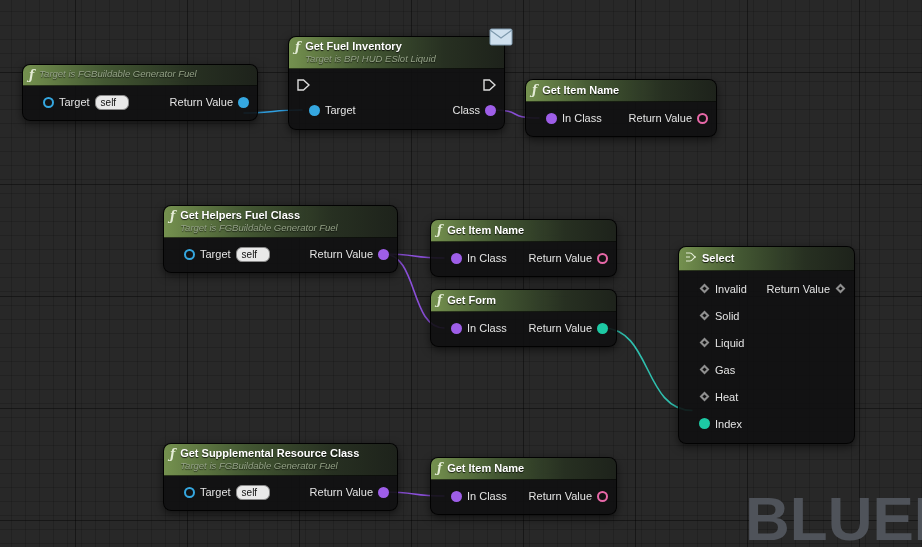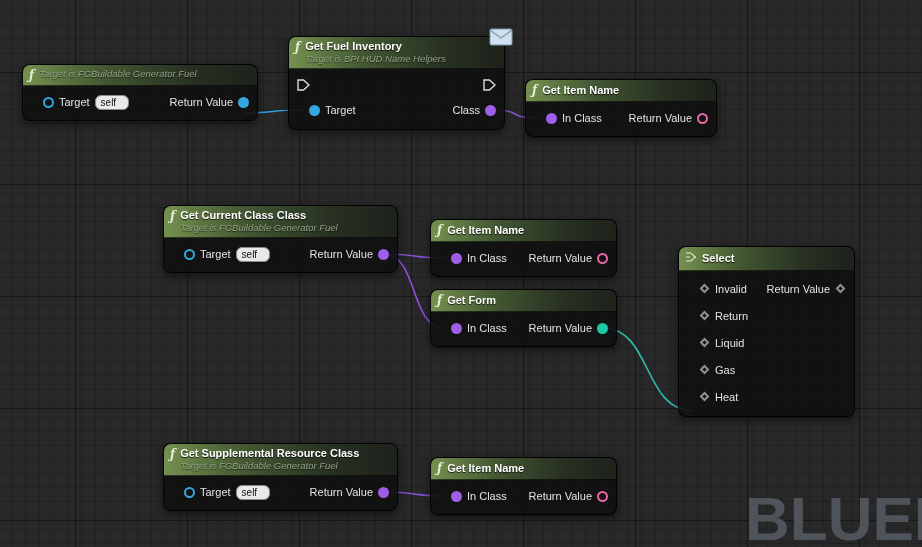--- a/index.html
+++ b/index.html
@@ -104,21 +104,21 @@
     <span class="envelope">
       <svg width="24" height="18" viewBox="0 0 24 18">
         <rect x="1" y="1" width="22" height="16" rx="1.5" fill="#cfe0ee" stroke="#7e99ad"></rect>
         <path d="M1,2 L12,10 L23,2" fill="none" stroke="#7e99ad" stroke-width="1.2"></path>
       </svg>
     </span>
     <div class="node-header">
       <span class="fn-icon">ƒ</span>
       <div>
         <div class="title">Get Fuel Inventory</div>
-        <div class="subtitle">Target is BPI HUD Name Helpers</div>
+        <div class="subtitle">Target is BPI HUD ESlot Liquid</div>
       </div>
     </div>
     <div class="node-body">
       <div class="pin-row">
         <span class="exec-pin">
           <svg width="13" height="12" viewBox="0 0 13 12">
               <path d="M1,1 h5.5 L12,6 L6.5,11 H1 z" fill="none" stroke="#dcdcdc" stroke-width="1.4"></path>
             </svg>
         </span>
         <span class="exec-pin">
@@ -156,21 +156,21 @@
           <span class="pin-circle hollow c-pink"></span>
         </div>
       </div>
     </div>
   </div>
 
   <div class="node" style="left:163px; top:205px; width:235px;">
     <div class="node-header">
       <span class="fn-icon">ƒ</span>
       <div>
-        <div class="title">Get Current Class Class</div>
+        <div class="title">Get Helpers Fuel Class</div>
         <div class="subtitle">Target is FGBuildable Generator Fuel</div>
       </div>
     </div>
     <div class="node-body">
       <div class="pin-row">
         <div class="pin-side">
           <span class="pin-circle hollow c-blue"></span>
           <span class="pin-label">Target</span>
           <span class="self-box">self</span>
         </div>
@@ -236,39 +236,45 @@
           <span class="pin-label">Invalid</span>
         </div>
         <div class="pin-side">
           <span class="pin-label">Return Value</span>
           <span class="pin-diamond c-gray"></span>
         </div>
       </div>
       <div class="pin-row tall">
         <div class="pin-side">
           <span class="pin-diamond c-gray"></span>
-          <span class="pin-label">Return</span>
+          <span class="pin-label">Solid</span>
         </div>
       </div>
       <div class="pin-row tall">
         <div class="pin-side">
           <span class="pin-diamond c-gray"></span>
           <span class="pin-label">Liquid</span>
         </div>
       </div>
       <div class="pin-row tall">
         <div class="pin-side">
           <span class="pin-diamond c-gray"></span>
           <span class="pin-label">Gas</span>
         </div>
       </div>
       <div class="pin-row tall">
         <div class="pin-side">
           <span class="pin-diamond c-gray"></span>
           <span class="pin-label">Heat</span>
+        </div>
+      </div>
+      <div class="pin-row tall">
+        <div class="pin-side">
+          <span id="pin-select-index" class="pin-circle filled c-teal"></span>
+          <span class="pin-label">Index</span>
         </div>
       </div>
     </div>
   </div>
 
   <div class="node" style="left:163px; top:443px; width:235px;">
     <div class="node-header">
       <span class="fn-icon">ƒ</span>
       <div>
         <div class="title">Get Supplemental Resource Class</div>

